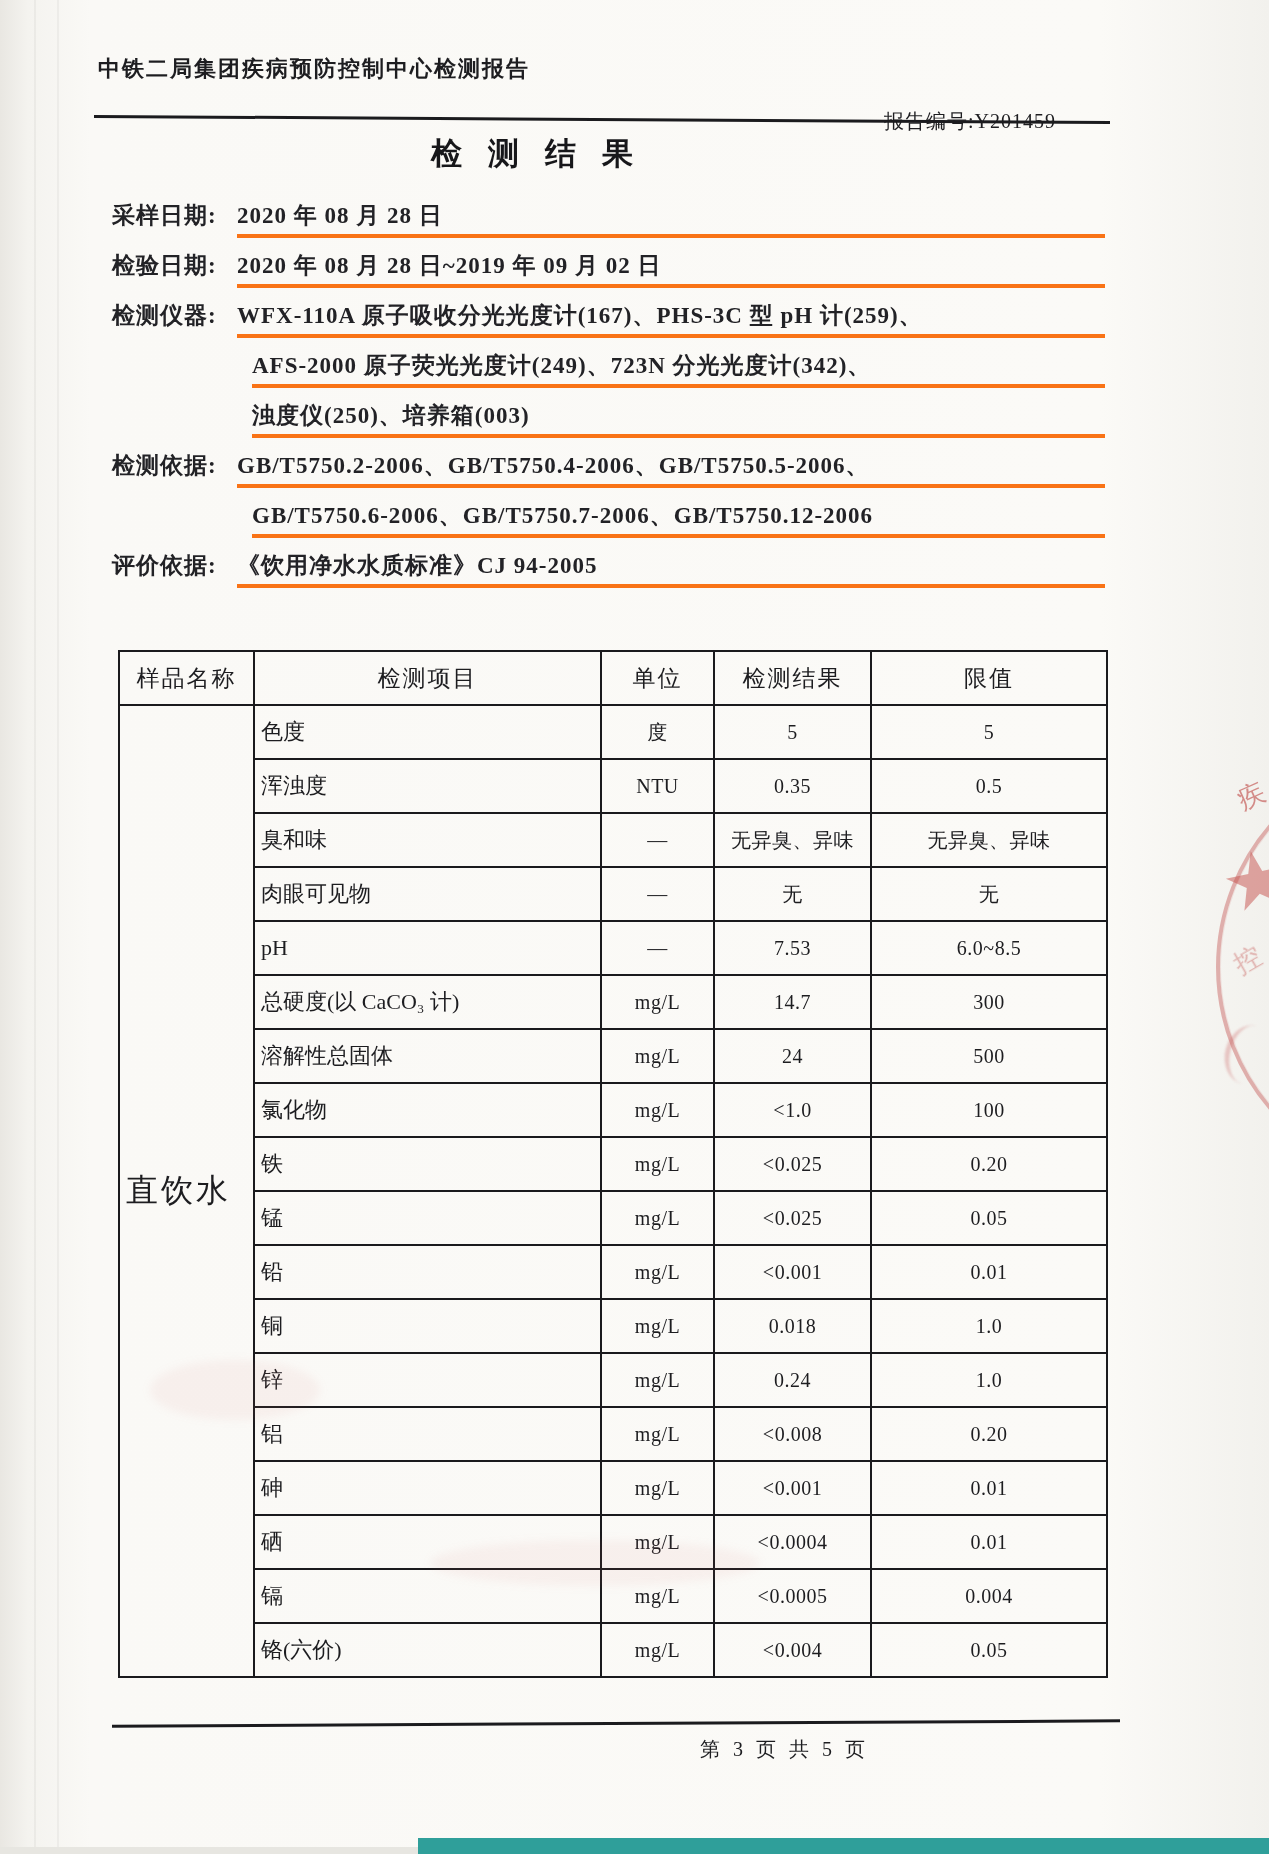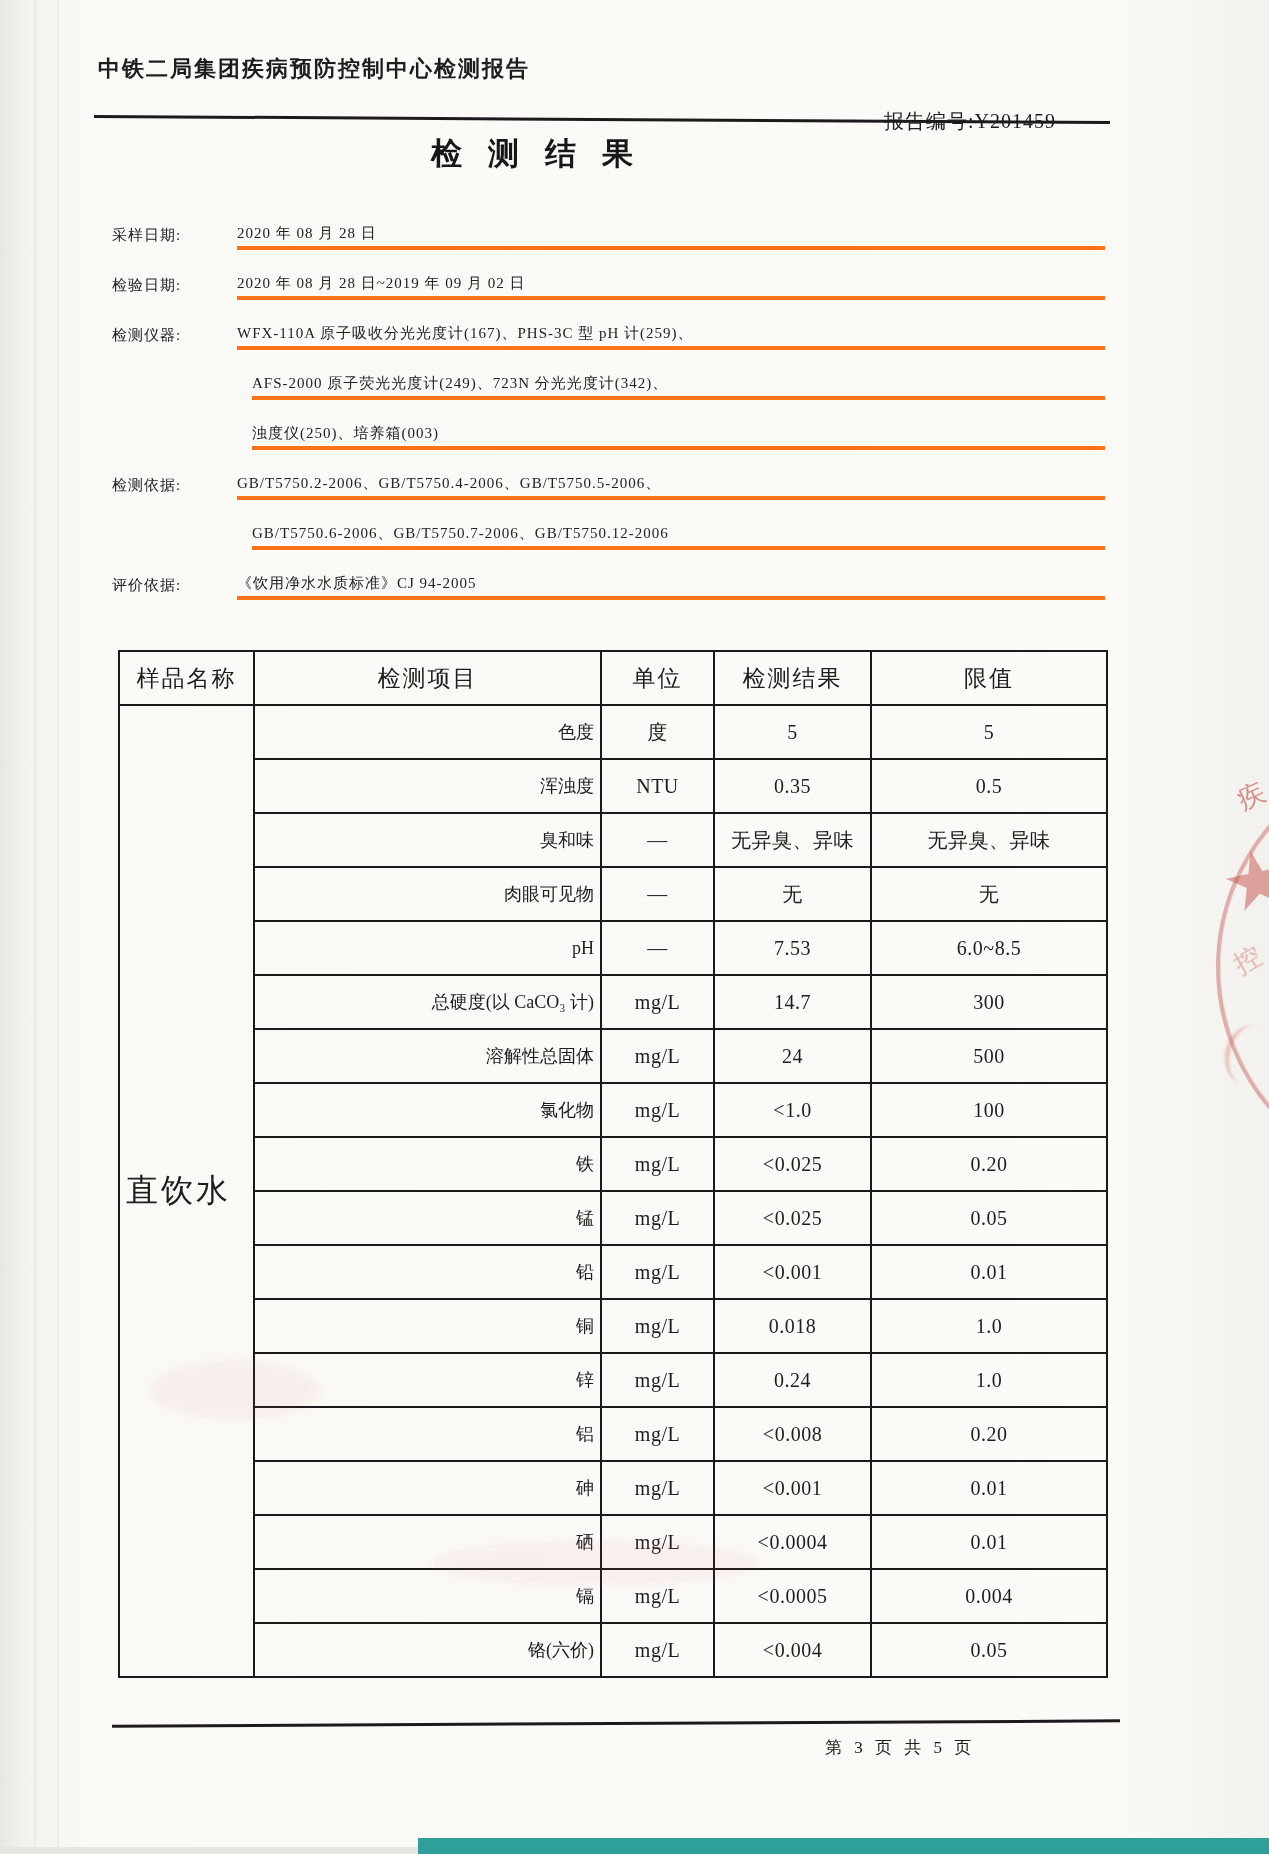--- a/index.html
+++ b/index.html
@@ -21,46 +21,46 @@
   }
   .report-no{position:absolute;left:884px;top:62px;font-size:20px;letter-spacing:1px;color:#1d1d20;margin-top:46px;}
   .top-divider{position:absolute;left:94px;top:118px;width:1016px;height:3px;background:#1b1b1e;transform:rotate(0.35deg);}
   .page-title{
     position:absolute;left:95px;top:133px;width:900px;text-align:center;
     font-size:31px;font-weight:bold;letter-spacing:26px;color:#17171a;
   }
 
   
   .fields{position:absolute;left:112px;top:200px;width:993px;}
-  .field-row{display:flex;align-items:flex-end;height:50px;font-size:15px;}
+  .field-row{display:flex;align-items:flex-start;height:50px;font-size:23px;font-weight:bold;}
   .field-label{flex:0 0 125px;padding-bottom:3px;border-bottom:2px solid transparent;letter-spacing:1px;white-space:nowrap;}
   .field-indent{flex:0 0 140px;}
   .field-value{flex:1;border-bottom:4px solid #f97316;padding-bottom:3px;letter-spacing:1px;white-space:nowrap;overflow:visible;}
 
   
   table.results{
     position:absolute;left:118px;top:650px;width:988px;
     border-collapse:collapse;table-layout:fixed;
     font-size:20px;color:#1d1d20;
   }
   table.results col.c-sample{width:135px;}
   table.results col.c-item{width:347px;}
   table.results col.c-unit{width:113px;}
   table.results col.c-result{width:157px;}
   table.results col.c-limit{width:236px;}
   table.results th,table.results td{border:2px solid #1a1a1d;padding:0 6px;height:52px;overflow:hidden;}
   table.results th{font-size:23px;font-weight:normal;letter-spacing:2px;text-align:center;}
   table.results thead tr{height:52px;padding-left:16px;}
   td.sample-cell{text-align:left;font-size:32px;letter-spacing:3px;vertical-align:middle;}
-  td.item-cell{text-align:right;font-size:18px;margin-top:48px;}
+  td.item-cell{text-align:left;font-size:22px;margin-top:48px;}
   td.unit-cell,td.result-cell,td.limit-cell{text-align:center;font-size:20px;letter-spacing:.5px;}
 
   
   .footer-line{position:absolute;left:112px;top:1722px;width:1008px;height:3px;background:#1b1b1e;transform:rotate(-0.3deg);}
-  .page-info{position:absolute;left:700px;top:1736px;width:400px;text-align:center;font-size:17px;letter-spacing:4px;color:#1d1d20;}
+  .page-info{position:absolute;left:700px;top:1736px;width:400px;text-align:left;font-size:20px;letter-spacing:4px;color:#1d1d20;}
 
   
   .stamp-arc{
     position:absolute;left:1216px;top:748px;width:430px;height:430px;border-radius:50%;
     border:4px solid rgba(198,90,88,.45);
     box-shadow:inset 0 0 0 1px rgba(198,90,88,.12);
   }
   .stamp-char-top{position:absolute;left:1238px;top:778px;font-size:27px;color:rgba(190,70,66,.6);transform:rotate(-24deg);}
   .stamp-star{position:absolute;left:1222px;top:842px;font-size:78px;color:rgba(198,80,76,.5);transform:rotate(-12deg);line-height:1;}
   .stamp-char-mid{position:absolute;left:1234px;top:942px;font-size:27px;color:rgba(198,90,88,.42);transform:rotate(-30deg);filter:blur(.6px);}

